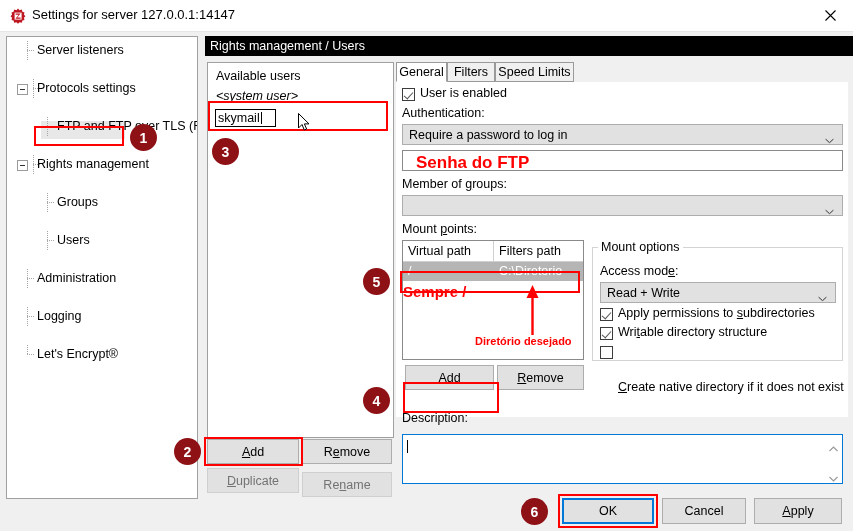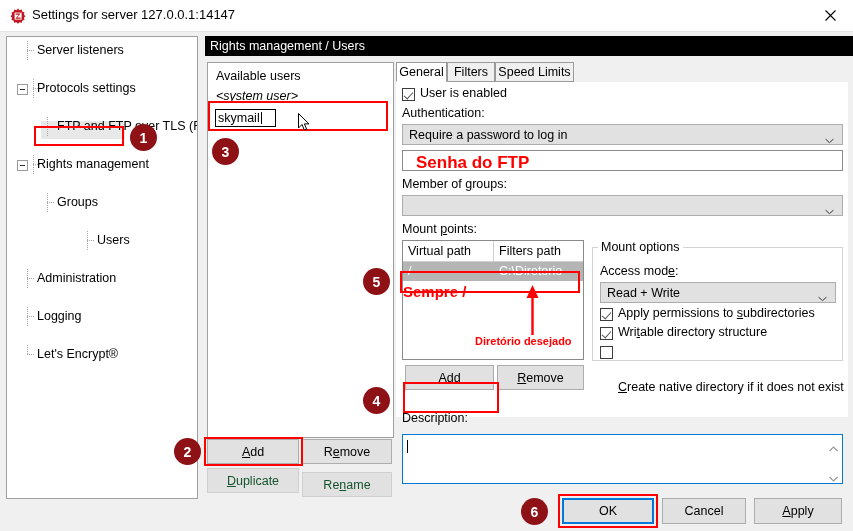--- a/index.html
+++ b/index.html
@@ -44,21 +44,21 @@
   .users-panel{position:absolute;left:207px;top:62px;width:185px;height:374px;background:#fff;border:1px solid #a0a0a0;}
   .users-title{position:absolute;left:8px;top:6px;font-size:12.5px;}
   .sysuser{position:absolute;left:8px;top:26px;font-size:12.5px;font-style:italic;}
   .user-edit{position:absolute;left:7px;top:46px;width:61px;height:18px;border:1px solid #000;background:#fff;
              font-size:12.5px;line-height:17px;padding-left:2px;box-sizing:border-box;}
   .caret{display:inline-block;width:1px;height:12px;background:#000;vertical-align:-2px;margin-left:1px;}
 
   
   .btn{position:absolute;background:#e1e1e1;border:1px solid #adadad;font-size:12.5px;
        display:flex;align-items:center;justify-content:center;box-sizing:border-box;color:#000;}
-  .btn.disabled{color:#14532d;background:#e1e1e1;border-color:#cfcfcf;}
+  .btn.disabled{color:#737373;background:#e1e1e1;border-color:#cfcfcf;}
   .btn u{text-decoration:underline;}
 
   
   .tabstrip{position:absolute;left:396px;top:62px;width:452px;height:20px;}
   .tab{position:absolute;top:0;height:20px;border:1px solid #9a9a9a;background:#f0f0f0;
        font-size:12.5px;display:flex;align-items:center;justify-content:center;box-sizing:border-box;}
   .tab.active{background:#fff;border-bottom-color:#fff;}
   .page{position:absolute;left:396px;top:82px;width:452px;height:335px;background:#fff;}
 
   .lbl{position:absolute;font-size:12.5px;white-space:nowrap;}
@@ -144,21 +144,21 @@
         <span class="tbox" style="left:10px;"></span>
         <span class="tdots" style="left:20px;top:0;"></span>
         <span class="tlabel" style="left:30px;">Rights management</span>
       </div>
 
       <div class="tnode" style="top:76px;">
         <span class="tdots" style="left:34px;top:0;"></span>
         <span class="tlabel" style="left:50px;">Groups</span>
       </div>
 
-      <div class="tnode" style="top:95px;margin-left:40px;">
+      <div class="tnode" style="top:95px;">
         <span class="tdots" style="left:34px;top:0;"></span>
         <span class="tlabel" style="left:50px;">Users</span>
       </div>
 
       <div class="tnode" style="top:114px;">
         <span class="tdots" style="left:14px;top:0;"></span>
         <span class="tlabel" style="left:30px;">Administration</span>
       </div>
 
       <div class="tnode" style="top:133px;">

